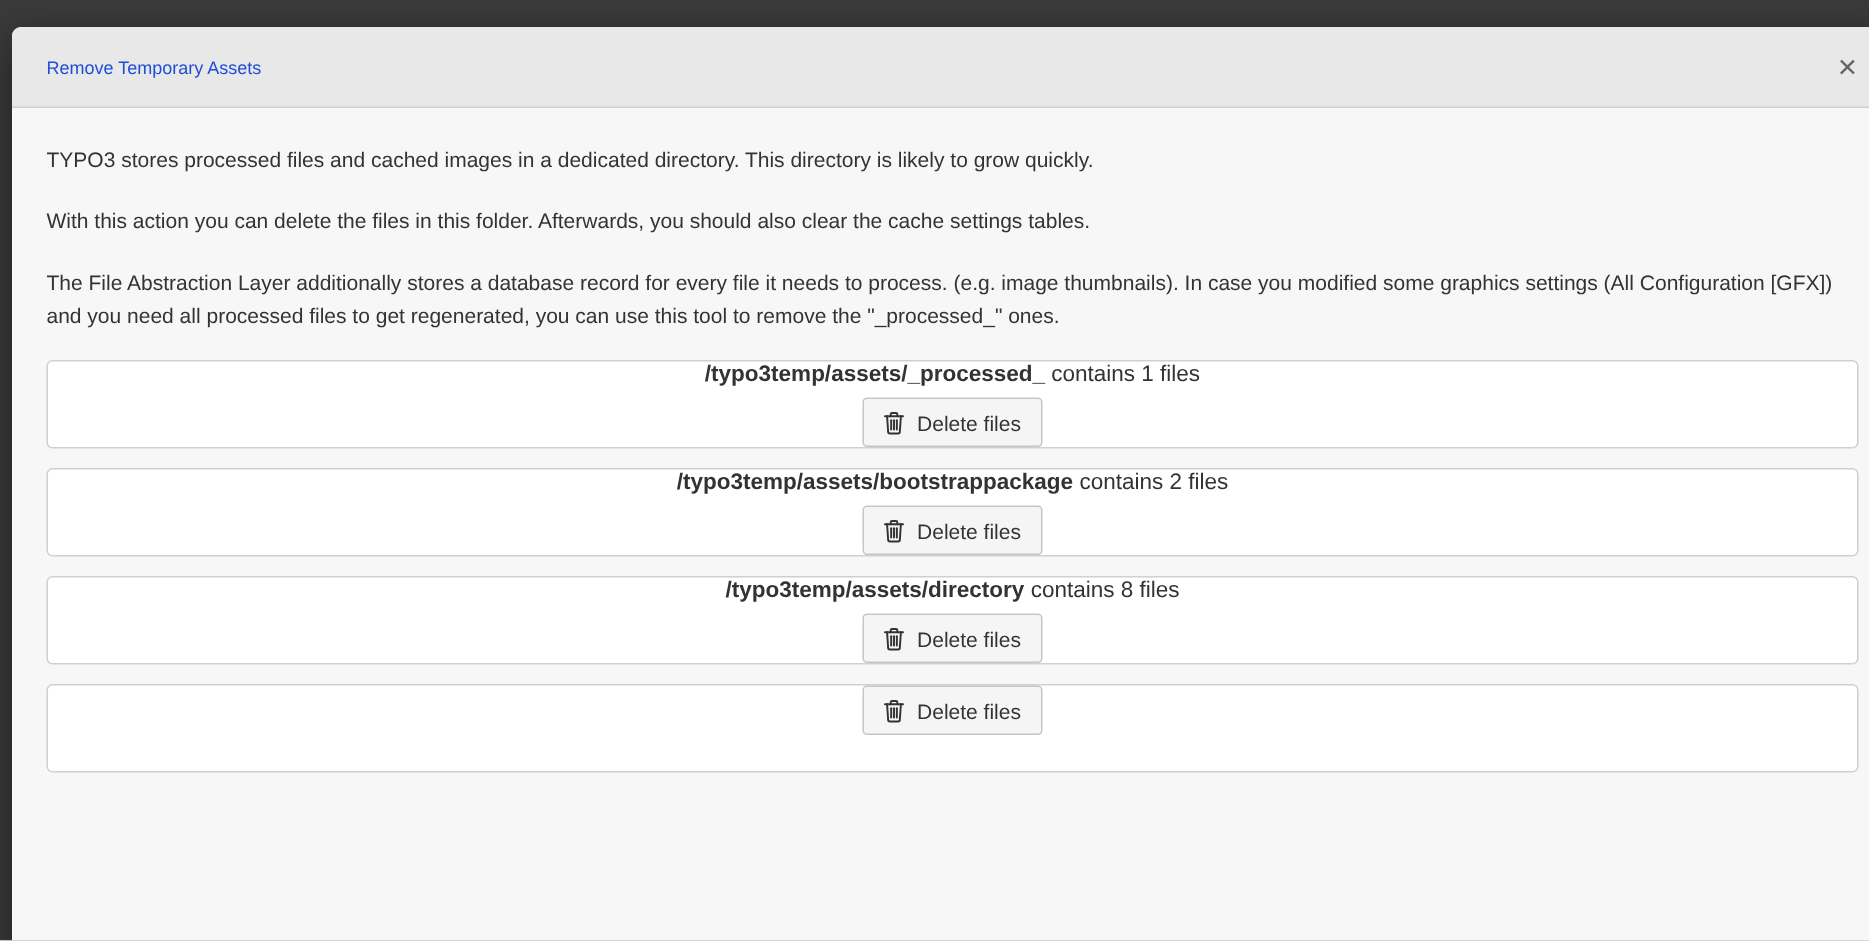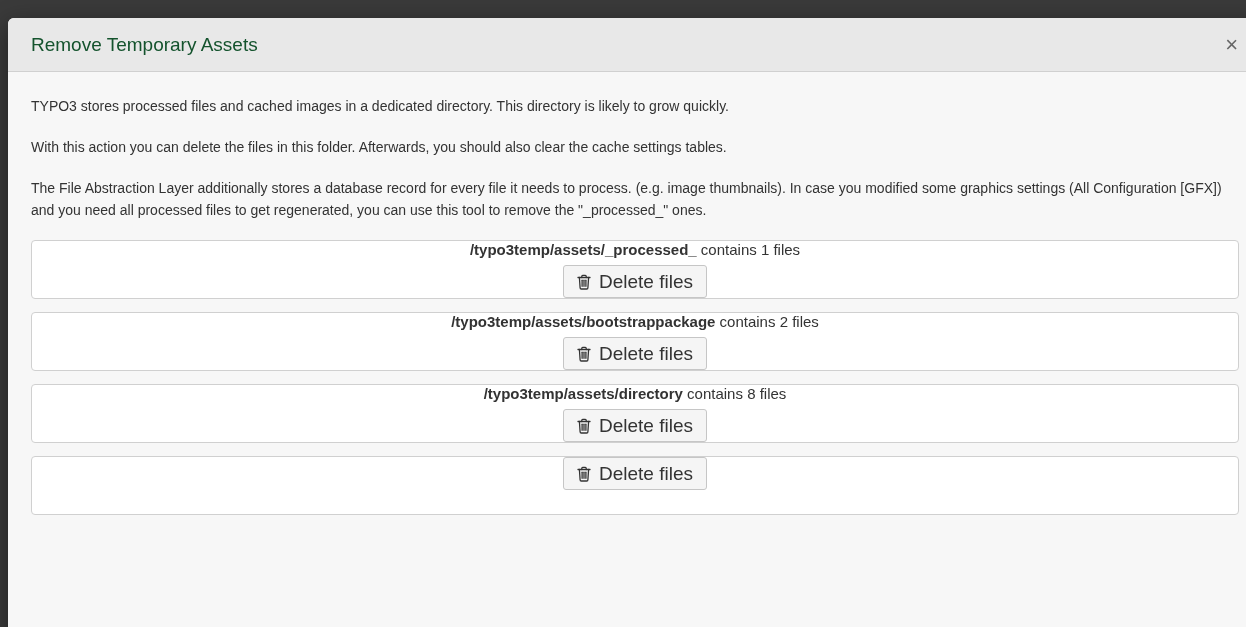--- a/index.html
+++ b/index.html
@@ -32,22 +32,22 @@
     height: 54px;
     background: #e8e8e8;
     border-bottom: 1px solid #d0d0d0;
     display: flex;
     align-items: center;
     justify-content: space-between;
     padding: 0 24px 0 23px;
     box-sizing: border-box;
   }
   .modal-title {
-    font-size: 19px;
-    color: #14532d;
+    font-size: 12px;
+    color: #1d4ed8;
     font-weight: 400;
   }
   .modal-close {
     background: none;
     border: none;
     padding: 0;
     margin: 0;
     font-size: 22px;
     line-height: 22px;
     color: #666;
@@ -86,21 +86,21 @@
   .btn-delete {
     display: inline-flex;
     align-items: center;
     gap: 8px;
     height: 33px;
     padding: 0 13px;
     box-sizing: border-box;
     background: #f5f5f5;
     border: 1px solid #c6c6c6;
     border-radius: 3px;
-    font-size: 19px;
+    font-size: 14px;
     color: #333;
     font-family: inherit;
     cursor: pointer;
   }
   .trash {
     display: inline-flex;
     width: 14px;
     height: 16px;
   }
   .trash svg { display: block; }

